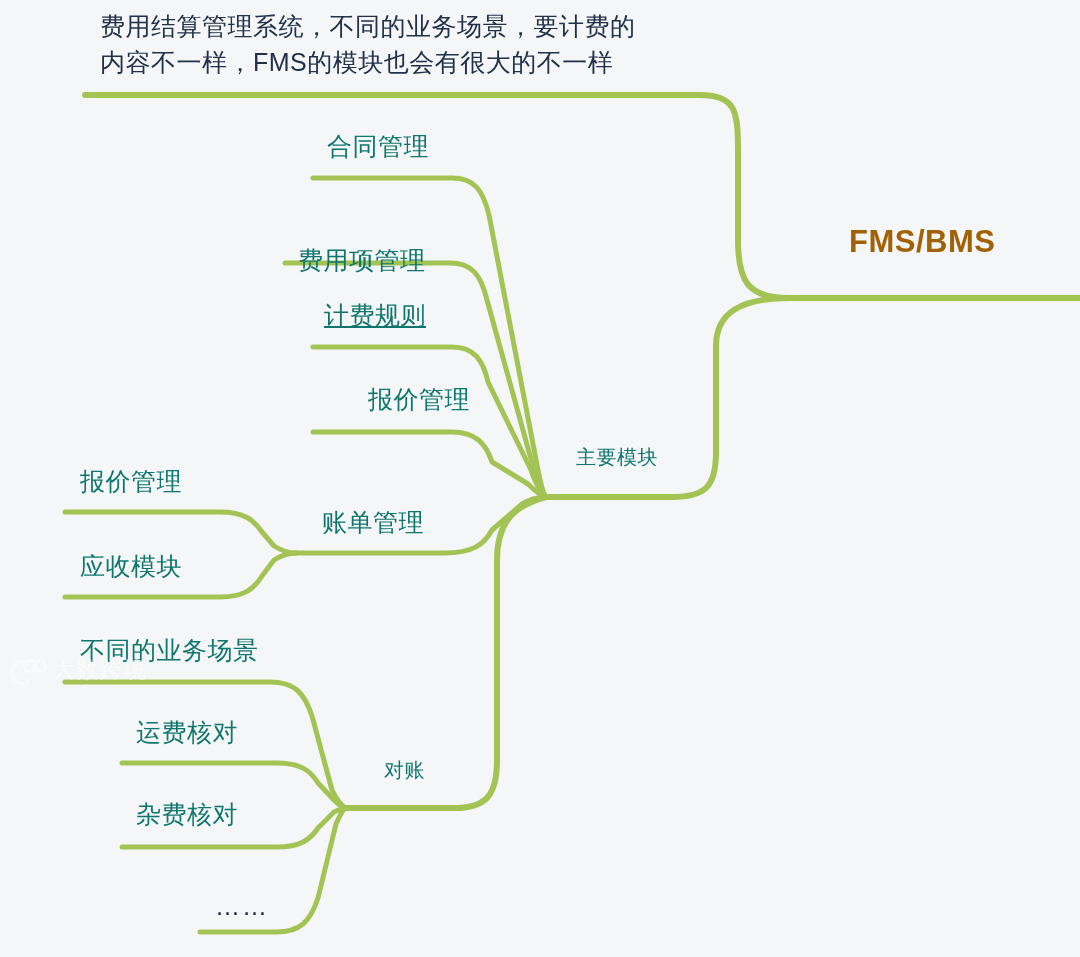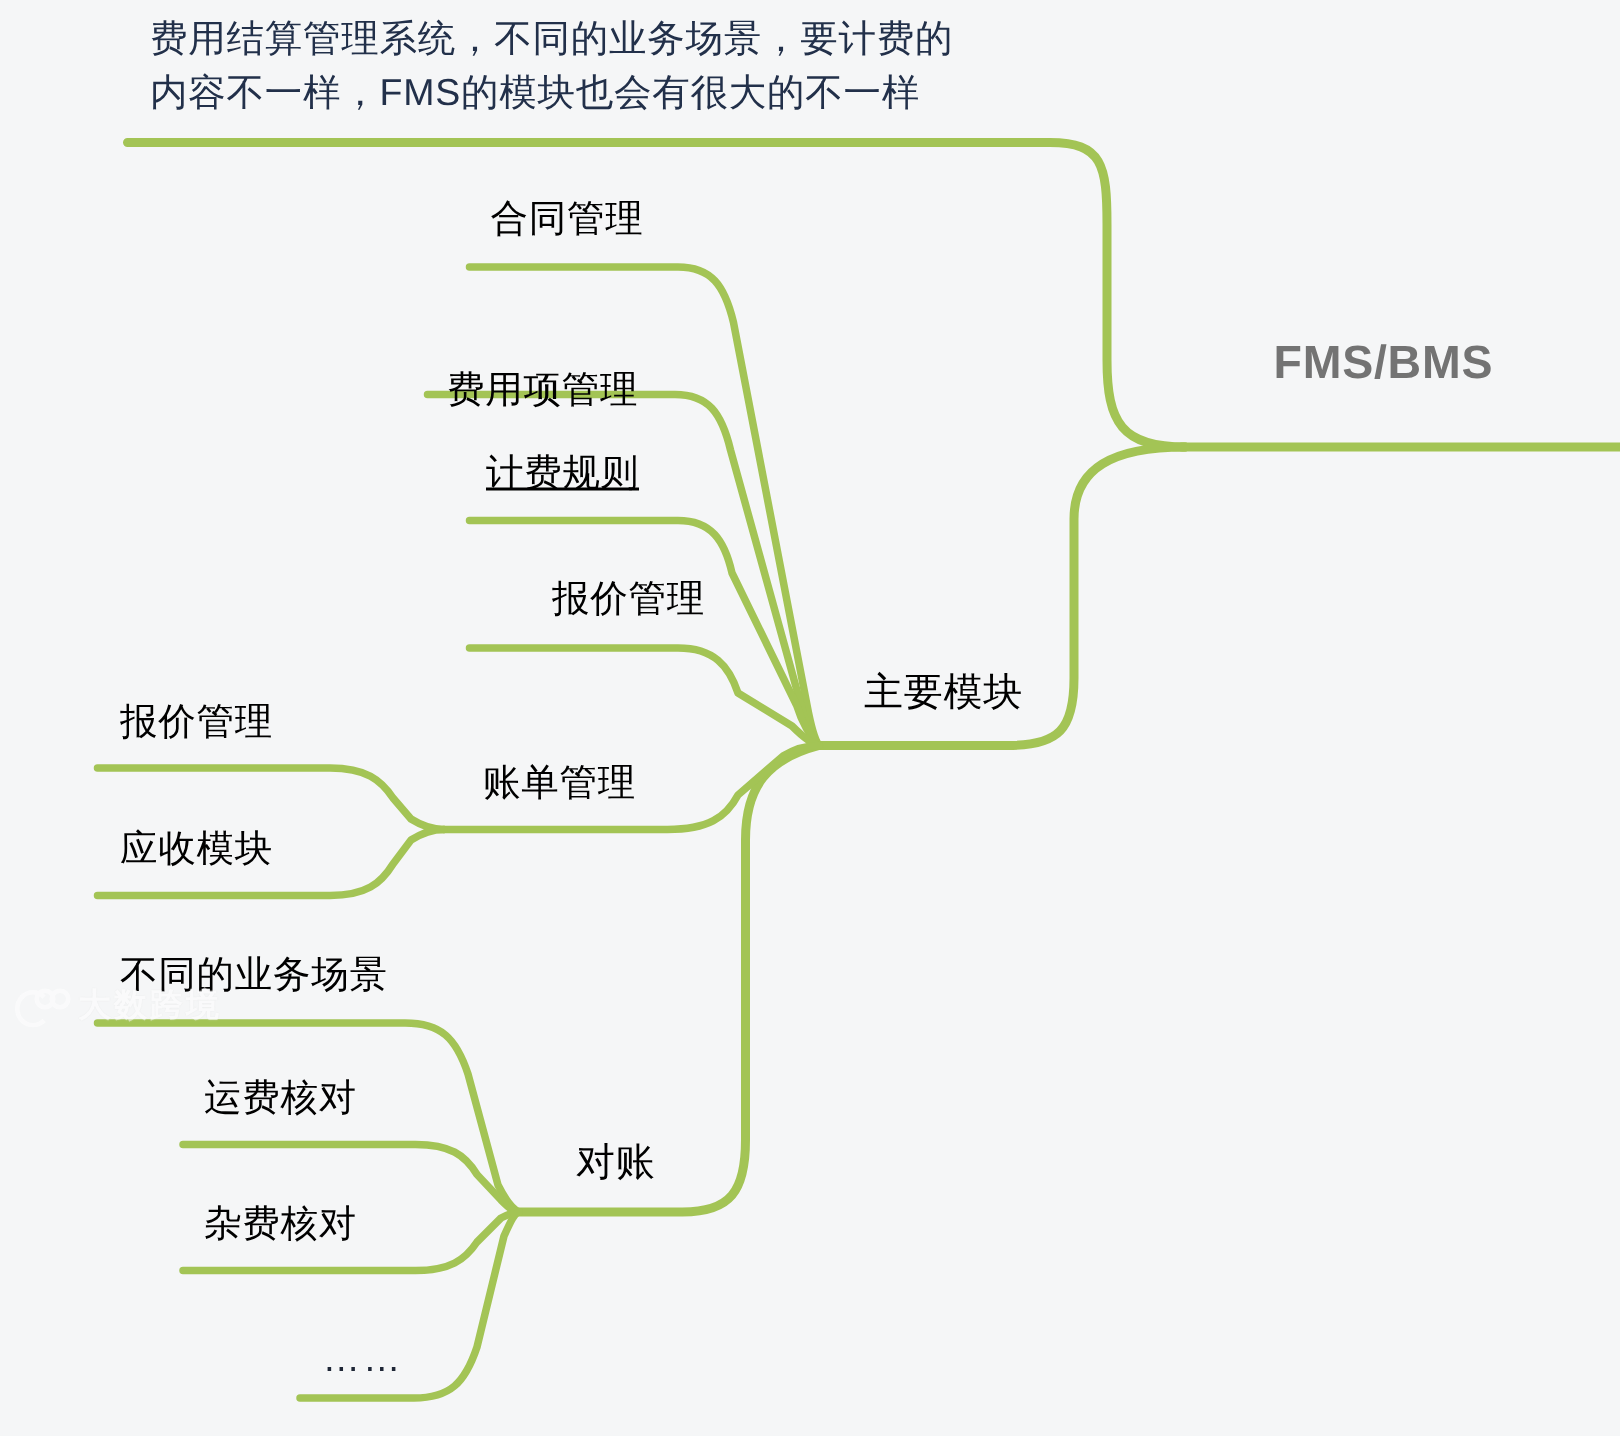--- a/index.html
+++ b/index.html
@@ -7,43 +7,43 @@
     width:1080px;height:957px;
     background:#f5f6f7;
     font-family:"Liberation Sans","DejaVu Sans",sans-serif;
     overflow:hidden;
     position:relative;
   }
   #mindmap{position:absolute;inset:0;width:1080px;height:693px;}
   .branch-svg{position:absolute;left:0;top:0;width:1080px;height:957px;pointer-events:none;}
   .node-label{
     position:absolute;
-    color:#000000;
+    color:#0f766e;
     white-space:nowrap;
     line-height:1.35;
     letter-spacing:0.5px;
   }
   .title-block{
     position:absolute;
     left:100px;top:8px;
     width:620px;
     font-size:25px;
     color:#22304a;
     line-height:1.45;
     letter-spacing:0.5px;
   }
   .root-label{
     position:absolute;
     left:849px;top:224px;
     font-size:31px;
     font-weight:bold;
-    color:#737373;
+    color:#a16207;
     letter-spacing:0.5px;
   }
-  .lvl1{font-size:26px;}
+  .lvl1{font-size:20px;}
   .lvl2{font-size:25px;}
   .dots{font-size:25px;color:#1e2636;letter-spacing:2px;}
   .watermark{
     position:absolute;
     left:10px;bottom:8px;
     display:flex;align-items:center;gap:8px;
     opacity:.55;
     pointer-events:none;
   }
   .watermark .wm-text{
@@ -128,21 +128,21 @@
   <div class="node-label lvl2" style="left:322px;top:506px;">账单管理</div>
 
   <div class="node-label lvl2" style="left:80px;top:465px;">报价管理</div>
 
   <div class="node-label lvl2" style="left:80px;top:550px;">应收模块</div>
 
   <div class="node-label lvl2" style="left:80px;top:634px;">不同的业务场景</div>
 
   <div class="node-label lvl2" style="left:136px;top:716px;">运费核对</div>
 
-  <div class="node-label lvl2" style="left:136px;top:800px;">杂费核对</div>
+  <div class="node-label lvl2" style="left:136px;top:800px;font-family:Liberation Mono, monospace;">杂费核对</div>
 
   <div class="node-label dots" style="left:215px;top:890px;">……</div>
 
   <div class="watermark">
     <div class="wm-mark">
       <span class="arc"></span>
         <span class="c1"></span>
         <span class="c2"></span>
     </div>
     <div class="wm-text">大数跨境</div>

